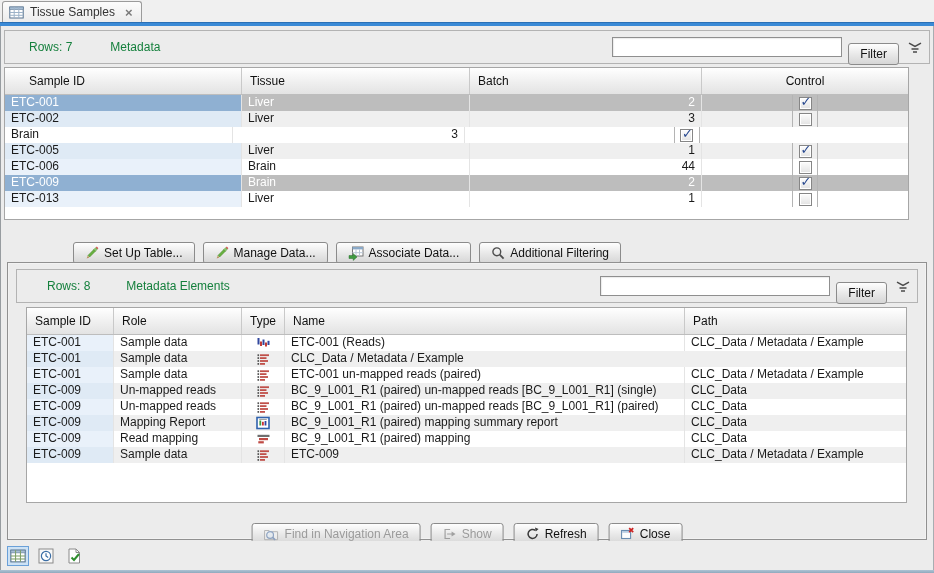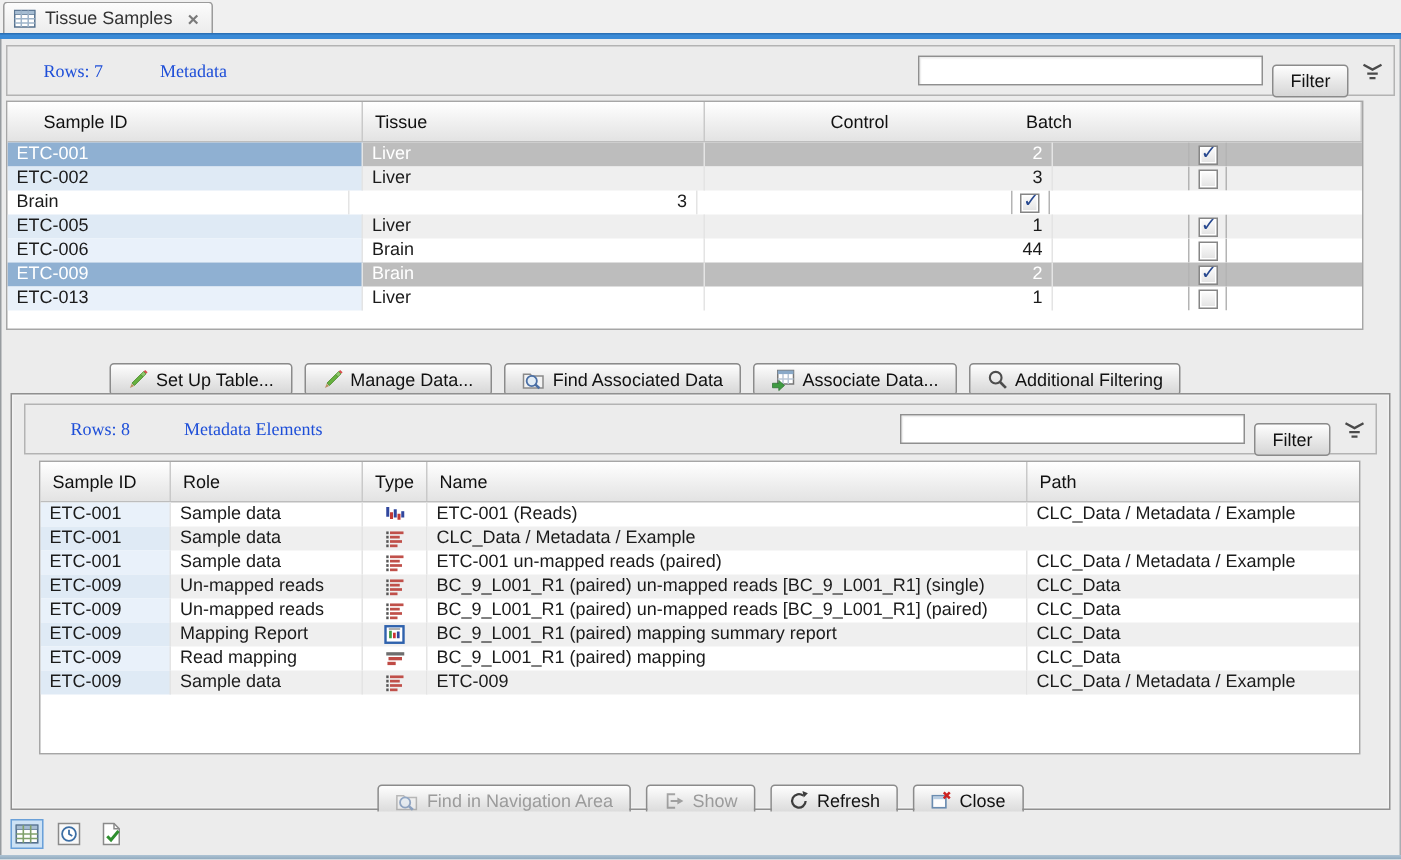--- a/index.html
+++ b/index.html
@@ -27,21 +27,21 @@
 
   
   .content{position:absolute;top:26px;left:1px;right:1px;height:515px;background:#ececec;}
 
   .toolbar{
     position:absolute;box-sizing:border-box;height:34px;
     border:1px solid #b3b3b3;background:#ececec;
     display:flex;align-items:center;
   }
   .tb1{left:3px;right:3px;top:4px;}
-  .lbl{color:#1d4ed8;font-family:Liberation Serif, serif;}
+  .lbl{color:#15803d;}
   .filter-input{
     margin-left:auto;width:222px;height:18px;border:1px solid #8f8f8f;background:#fff;
     font-family:inherit;font-size:12px;padding:0 3px;box-shadow:inset 1px 1px 1px rgba(0,0,0,.08);
   }
   .btn{
     display:inline-flex;align-items:center;justify-content:center;gap:5px;
     height:22px;padding:0 11px;box-sizing:border-box;
     background:linear-gradient(#fefefe,#e7e7e7 55%,#d6d6d6);
     border:1px solid #8b8b8b;border-radius:3px;
     font-family:inherit;font-size:12px;color:#111;white-space:nowrap;margin-top:13px;
@@ -136,22 +136,22 @@
           <line x1="4.5" y1="8" x2="11.5" y2="8" stroke="#4a4a4a" stroke-width="1.5"></line>
           <line x1="6" y1="11" x2="10" y2="11" stroke="#4a4a4a" stroke-width="1.5"></line>
         </svg>
       </span>
   </div>
 
   <div class="tbl t-top">
     <div class="thead" id="top-thead">
         <div class="th tc0">Sample ID</div>
         <div class="th tc1">Tissue</div>
+        <div class="th tc2">Batch</div>
         <div class="th tc3">Control</div>
-        <div class="th tc2">Batch</div>
       </div>
     <div id="top-tbody">
         <div class="trow selected">
           <div class="cell idcell tc0">ETC-001</div>
           <div class="cell tc1">Liver</div>
           <div class="cell tc2">2</div>
           <div class="cell tc3">
             <span class="cbcol">
               <span class="checkbox">
                 <span class="mark">✓</span>
@@ -242,30 +242,20 @@
       <button class="btn">
         <span>
           <svg width="14" height="14" viewBox="0 0 14 14">
             <path d="M10.7 1.7 12.3 3.3 13.4 2.2 11.8 0.6z" fill="#d94f4f"></path>
             <path d="M4.6 11 10.4 5.2 8.8 3.6 3 9.4z" fill="#67b13f" stroke="#4c8c2b" stroke-width=".6"></path>
             <path d="M2.8 9.8 4.4 11.4 1.6 12.6z" fill="#b9905e"></path>
             <path d="M8.8 3.6 10.4 5.2 12.3 3.3 10.7 1.7z" fill="#8fc76d" stroke="#4c8c2b" stroke-width=".5"></path>
           </svg>
         </span>
         <span>Manage Data...</span>
-      </button>
-      <button class="btn">
-        <span>
-          <svg width="16" height="14" viewBox="0 0 16 14">
-            <path d="M1 3.5h4.5l1 1.2H14v8H1z" fill="#f3f3f3" stroke="#8a8a8a"></path>
-            <circle cx="6.5" cy="8" r="3.4" fill="#dce9f7" fill-opacity=".7" stroke="#4a6fa5" stroke-width="1.2"></circle>
-            <line x1="9" y1="10.4" x2="11.6" y2="12.8" stroke="#4a6fa5" stroke-width="1.7"></line>
-          </svg>
-        </span>
-        <span>Find Associated Data</span>
       </button>
       <button class="btn">
         <span>
           <svg width="16" height="15" viewBox="0 0 16 15">
             <rect x="4.5" y="1" width="10.5" height="9" fill="#fff" stroke="#777"></rect>
             <rect x="4.5" y="1" width="10.5" height="2.4" fill="#8aa9c8"></rect>
             <line x1="8" y1="3.4" x2="8" y2="10" stroke="#b8c6d6"></line>
             <line x1="11.5" y1="3.4" x2="11.5" y2="10" stroke="#b8c6d6"></line>
             <line x1="4.5" y1="6.7" x2="15" y2="6.7" stroke="#b8c6d6"></line>
             <path d="M1 9.5h4.2V7.6L9 11l-3.8 3.4v-1.9H1z" fill="#3f9b41" stroke="#2c7030" stroke-width=".5"></path>

